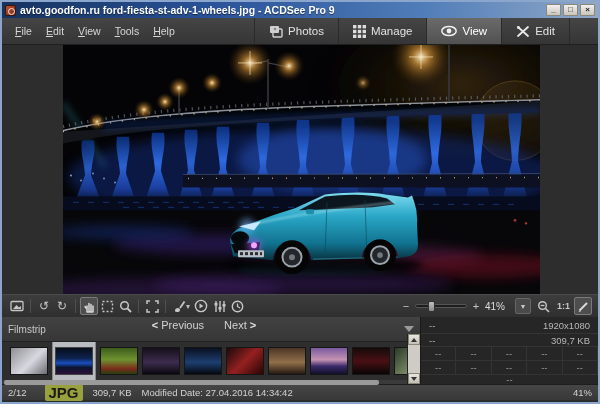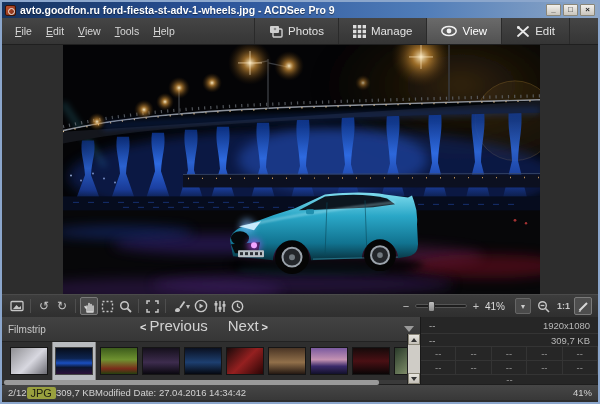--- a/index.html
+++ b/index.html
@@ -44,43 +44,43 @@
   .zoom-value{ font-size:10px; color:#ddd; width:26px; }
   .zoom-drop{ width:16px; height:16px; background:#4a4a4a; border:1px solid #666; border-radius:2px; font-size:8px; color:#ccc; display:flex; align-items:center; justify-content:center;}
   .ratio-label{ font-size:9px; font-weight:bold; color:#c6c6c6; }
   
   .bottom{ height:67px; display:flex; background:#262626;}
   .filmstrip{ width:418px; display:flex; flex-direction:column; position:relative; background:#2e2e2e;}
   .fs-header{ height:16px; background:linear-gradient(180deg,#424242,#363636); border-bottom:1px solid #222; display:flex; align-items:center; padding:12px 6px; color:#c8c8c8; font-size:10px;}
   .fs-nav{ position:absolute; left:0; right:14px; top:0; height:16px; display:flex; align-items:center; justify-content:center; gap:14px; pointer-events:none;}
   .fs-nav span{ pointer-events:auto; }
   .fs-chev{ font-weight:bold; font-size:11px; color:#e0e0e0;}
-  .fs-navlabel{ font-size:15px; color:#d2d2d2; margin:0 3px;}
+  .fs-navlabel{ font-size:11px; color:#d2d2d2; margin:0 3px;}
   .fs-drop{ margin-left:auto; width:0; height:0; border-left:5px solid transparent; border-right:5px solid transparent; border-top:6px solid #9a9a9a;}
   .thumbs{ height:46px; display:flex; align-items:center; padding-left:8px; gap:4px; overflow:hidden;}
   .thumb{ width:38px; height:28px; border:1px solid #151515; flex:0 0 auto;}
   .thumb-frame{ width:44px; height:40px; background:#b9bcc0; border:1px solid #888; display:flex; align-items:center; justify-content:center; flex:0 0 auto;}
   .thumb-frame .thumb{ border:1px solid #444; }
   .hscroll{ height:5px; background:#3a3a3a; position:relative;}
   .hscroll-thumb{ position:absolute; left:2px; top:0; width:375px; height:5px; background:#9a9a9a; border-radius:2px;}
   .vscroll{ position:absolute; right:0; top:17px; bottom:0; width:13px; background:#b9b9b9; display:flex; flex-direction:column; border-left:1px solid #222;}
   .vs-btn{ height:11px; background:linear-gradient(180deg,#e8e6e0,#c4c0b8); border:1px solid #8a8678; display:flex; align-items:center; justify-content:center;}
   .vs-up{ width:0;height:0;border-left:3px solid transparent;border-right:3px solid transparent;border-bottom:4px solid #333;}
   .vs-dn{ width:0;height:0;border-left:3px solid transparent;border-right:3px solid transparent;border-top:4px solid #333;}
   .vs-track{ flex:1; background:#cfccc6;}
   
   .rightpanel{ flex:1; border-left:1px solid #191919; display:flex; flex-direction:column; font-size:9.5px; color:#b8b8b8;}
   .ip-row{ display:flex; justify-content:space-between; align-items:center; padding:0 8px; border-bottom:1px solid #343434; height:17px;}
   .ip-row.small{ height:13px; }
   .ip-grid{ display:flex; flex-wrap:wrap; }
   .ip-cell{ width:20%; height:14px; border-right:1px solid #343434; border-bottom:1px solid #343434; display:flex; align-items:center; justify-content:center; color:#9a9a9a;}
   .ip-bottom{ height:9px; display:flex; align-items:center; justify-content:center; color:#9a9a9a;}
   
-  .statusbar{ height:16px; background:linear-gradient(180deg,#464646,#383838); border-top:1px solid #1e1e1e; display:flex; align-items:center; padding:0 6px; font-size:9.5px; color:#d2d2d2; white-space:nowrap;justify-content:flex-end;}
-  .badge{ background:#99a03e; color:#1c1c10; font-weight:normal; font-size:11px; padding:0 4px; border-radius:2px;}
+  .statusbar{ height:16px; background:linear-gradient(180deg,#464646,#383838); border-top:1px solid #1e1e1e; display:flex; align-items:center; padding:0 6px; font-size:9.5px; color:#d2d2d2; gap:10px; white-space:nowrap;justify-content:flex-end;}
+  .badge{ background:#99a03e; color:#1c1c10; font-weight:bold; font-size:15px; padding:0 4px; border-radius:2px;margin-left:8px;}
   .sb-right{ margin-left:auto; display:flex; align-items:center; gap:14px;}
 </style>
 </head>
 <body>
 
 <div id="window">
 
   <div class="titlebar">
     <div class="app-icon"></div>
     <div class="title-text">avto.goodfon.ru ford-fiesta-st-adv-1-wheels.jpg - ACDSee Pro 9</div>

